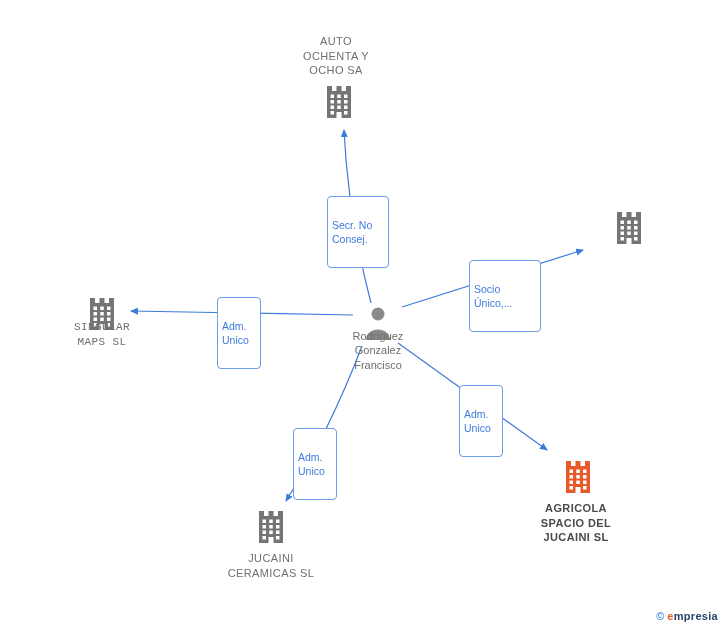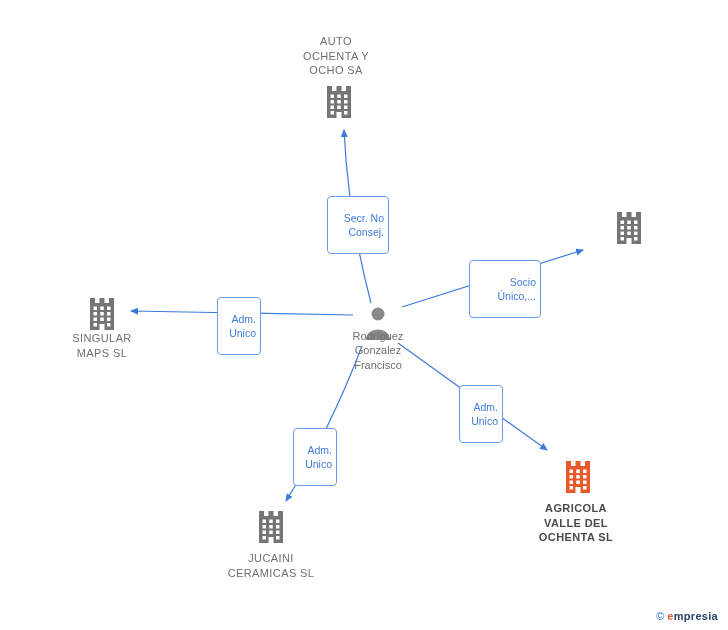--- a/index.html
+++ b/index.html
@@ -39,22 +39,22 @@
 
   .edge-label{
     position:absolute;
     box-sizing:border-box;
     background:#ffffff;
     border:1px solid #6d9ce8;
     border-radius:4px;
     color:#3d7bdb;
     font-size:10.5px;
     line-height:1.35;
-    text-align:right;
-    padding:14px 4px;
+    text-align:left;
+    padding:21px 4px;
   }
 
   .footer{
     position:absolute;
     right:10px;
     bottom:8px;
     font-size:11px;
     cursor:pointer;
     white-space:nowrap;
   }
@@ -155,21 +155,21 @@
           <rect x="6.5" y="19.5" width="3.5" height="3.5"></rect>
             <rect x="13.25" y="19.5" width="3.5" height="3.5"></rect>
             <rect x="20" y="19.5" width="3.5" height="3.5"></rect>
           <rect x="6.5" y="25" width="3.5" height="3.5"></rect>
             <rect x="20" y="25" width="3.5" height="3.5"></rect>
           <rect x="12.5" y="26" width="5" height="6"></rect>
         </g>
       </svg>
     </span>
   </div>
-  <div class="company-label" style="left:67px;top:331px;width:70px;">SINGULAR MAPS SL</div>
+  <div class="company-label" style="left:67px;top:320px;width:70px;font-family:Liberation Mono, monospace;">SINGULAR MAPS SL</div>
 
   <div class="node" style="left:363px;top:306px;width:30px;height:34px;">
     <span class="icon">
       <svg width="30" height="34" viewBox="0 0 30 34" fill="#8a8a8a">
         <circle cx="15" cy="8" r="6.5"></circle>
         <path d="M3,34 C3,20 27,20 27,34 Z"></path>
       </svg>
     </span>
   </div>
   <div class="person-label" style="left:343px;top:329px;width:70px;">Rodríguez Gonzalez Francisco</div>
@@ -191,21 +191,21 @@
           <rect x="6.5" y="19.5" width="3.5" height="3.5"></rect>
             <rect x="13.25" y="19.5" width="3.5" height="3.5"></rect>
             <rect x="20" y="19.5" width="3.5" height="3.5"></rect>
           <rect x="6.5" y="25" width="3.5" height="3.5"></rect>
             <rect x="20" y="25" width="3.5" height="3.5"></rect>
           <rect x="12.5" y="26" width="5" height="6"></rect>
         </g>
       </svg>
     </span>
   </div>
-  <div class="company-label highlight" style="left:536px;top:501px;width:80px;">AGRICOLA VALLE DEL OCHENTA SL</div>
+  <div class="company-label highlight" style="left:536px;top:501px;width:80px;">AGRICOLA SPACIO DEL JUCAINI SL</div>
 
   <div class="node" style="left:256px;top:511px;width:30px;height:32px;">
     <span class="icon">
       <svg class="bldg" width="30" height="32" viewBox="0 0 30 32" fill="currentColor">
         <rect x="3" y="0" width="5" height="5"></rect>
           <rect x="12.5" y="0" width="5" height="5"></rect>
           <rect x="22" y="0" width="5" height="5"></rect>
         <rect x="3" y="5" width="24" height="27"></rect>
         <g fill="#ffffff">
           <rect x="6.5" y="8.5" width="3.5" height="3.5"></rect>

